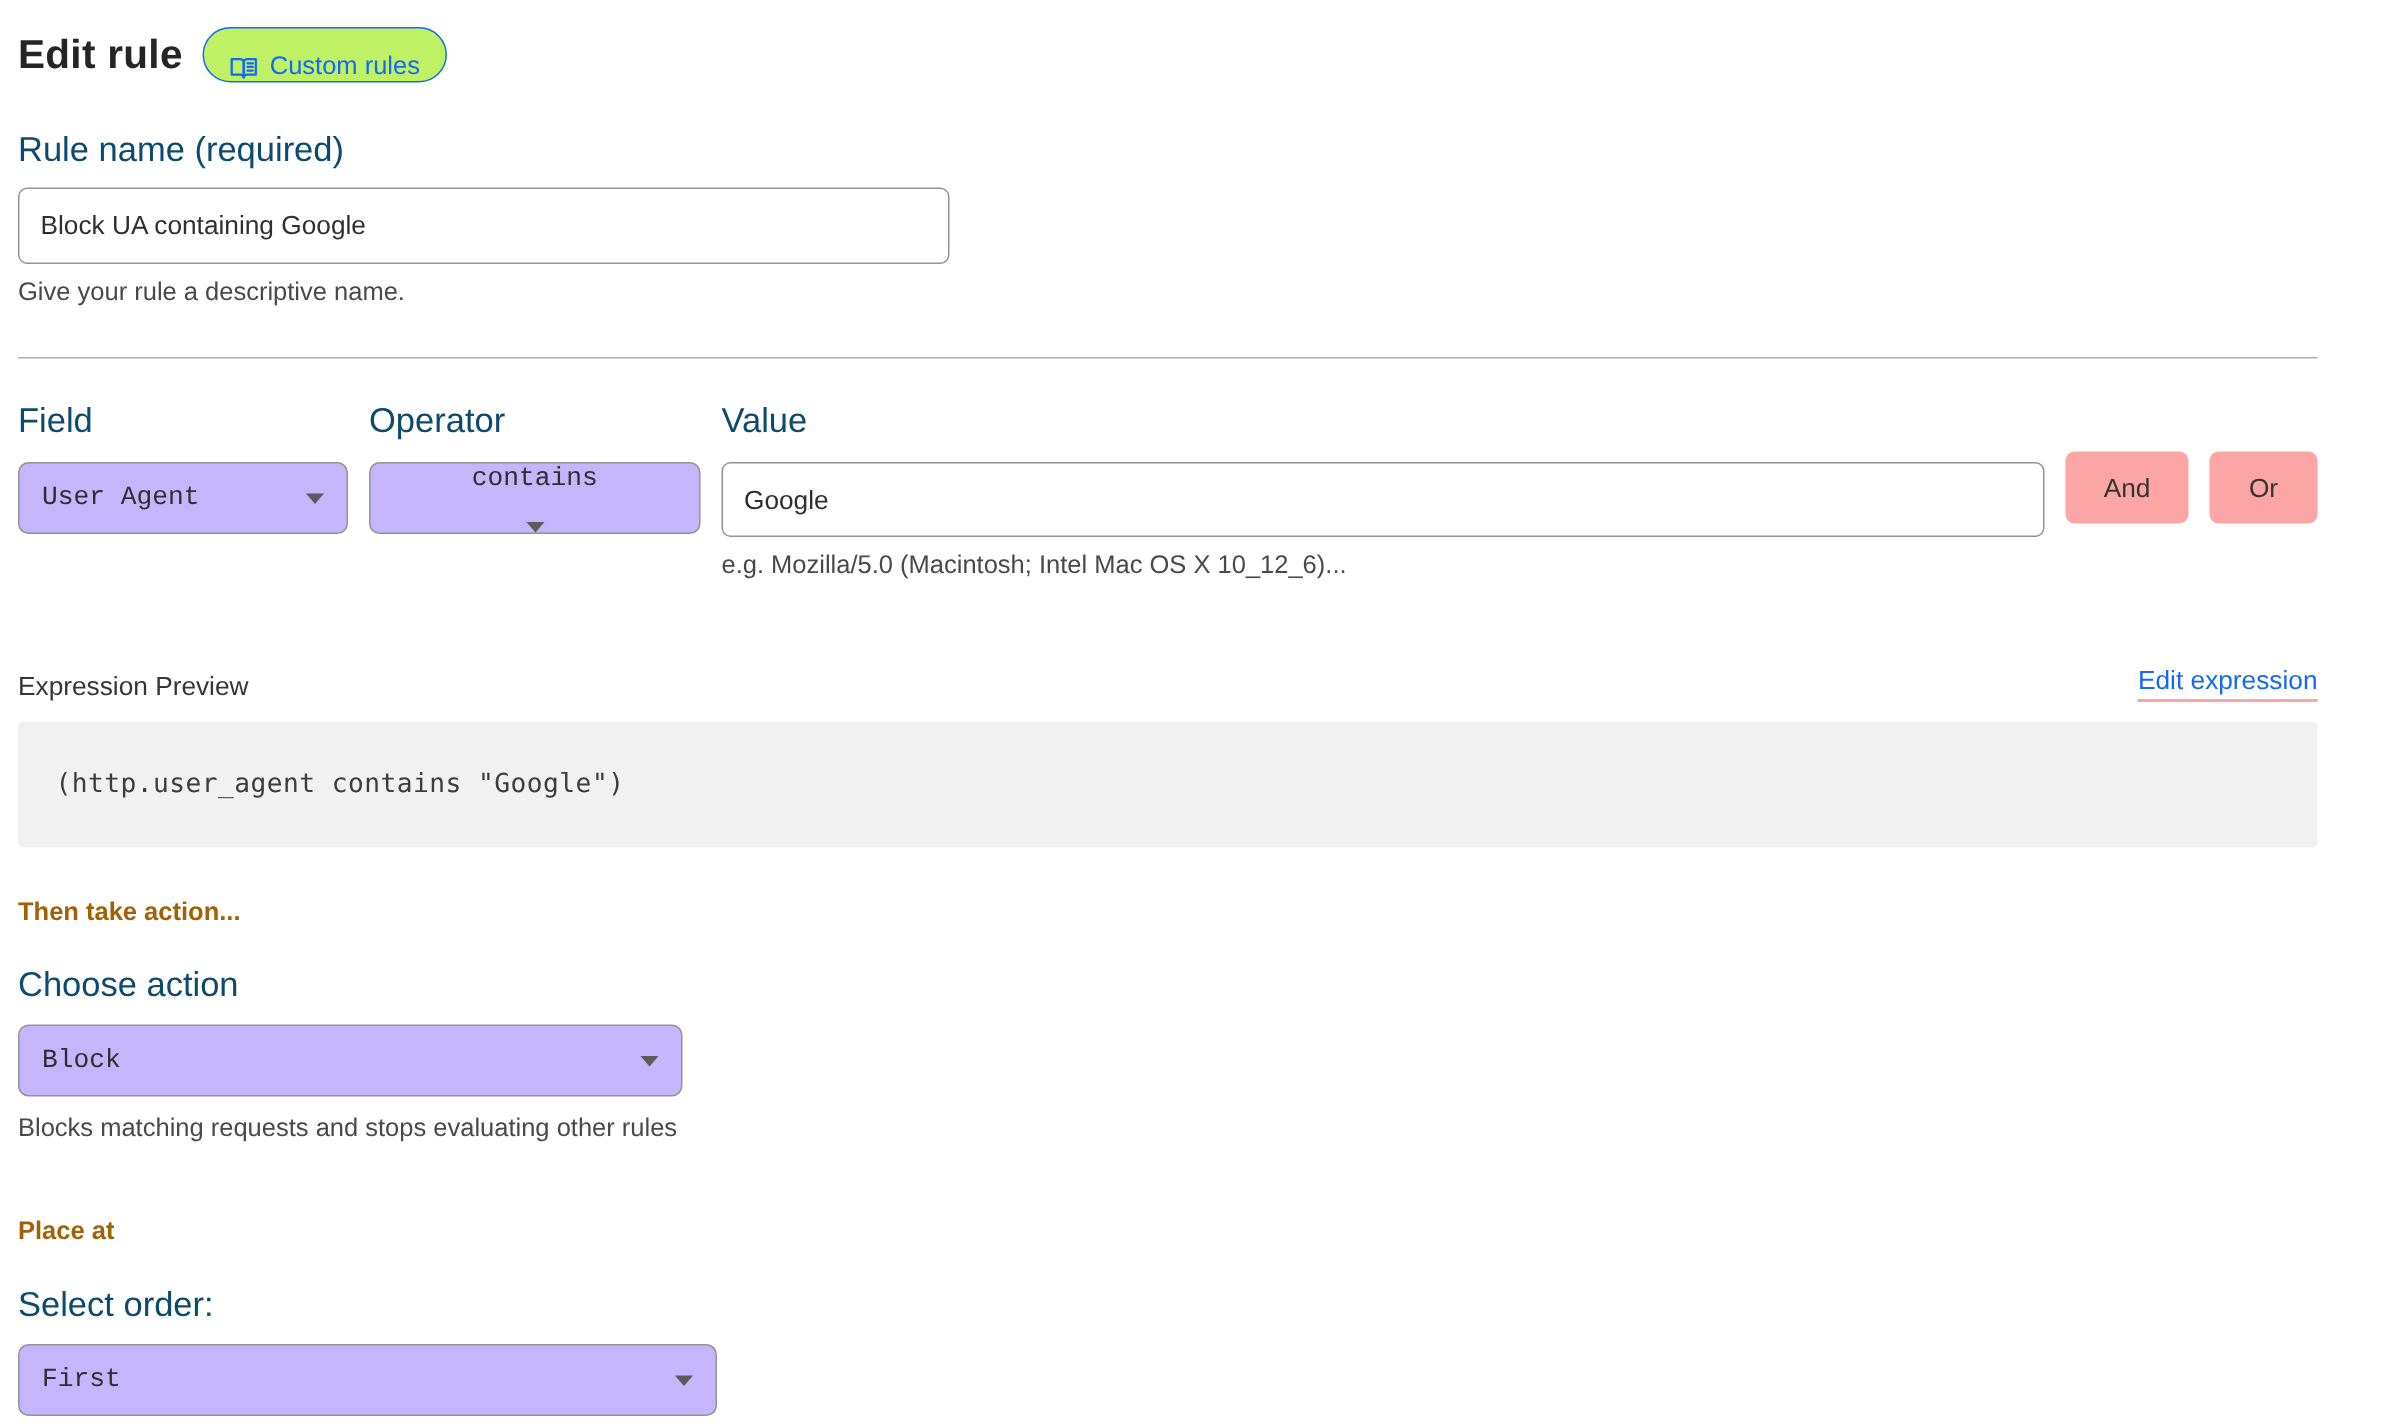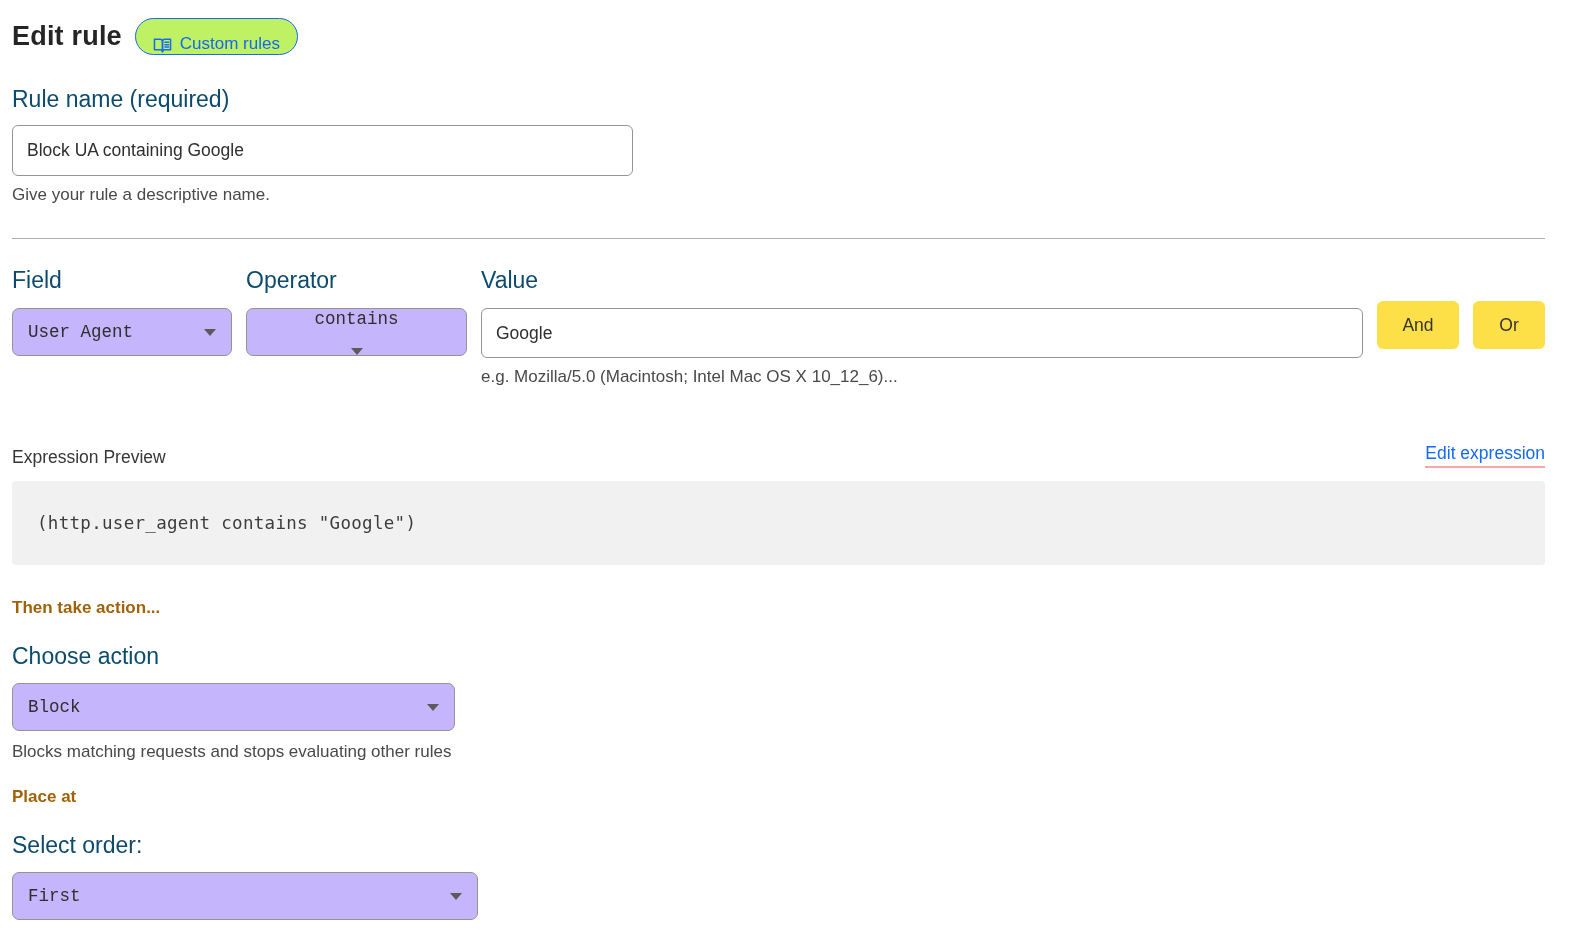--- a/index.html
+++ b/index.html
@@ -57,21 +57,21 @@
   .field-col { width: 220px; }
   .field-col .dropdown { width: 220px; }
   .operator-col { width: 221px; }
   .operator-col .dropdown { width: 221px; flex-direction: column; }
   .value-col { flex: 1; }
   .value-col .help-text { margin-top: 9px; }
   .value-input { height: 50px; }
   .conjunction-col { display: flex; gap: 14px; margin-top: 34px; }
   .gray-btn {
     height: 48px; border: none; border-radius: 6px;
-    background: #fde047; color: #343434;
+    background: #fca5a5; color: #343434;
     font-size: 17.5px; font-family: inherit; cursor: pointer;
   }
   .and-btn { width: 82px; }
   .or-btn { width: 72px; }
 
   
   .preview-section { margin-top: 56px; }
   .preview-header { display: flex; align-items: flex-end; justify-content: space-between; margin-bottom: 13px; }
   .preview-label { font-size: 17.5px; color: #363636; }
   .edit-expression-link {
@@ -89,21 +89,21 @@
 
   
   .section-heading { font-size: 17px; font-weight: 700; color: #a16207; }
   .action-section { margin-top: 33px; }
   .action-section .section-heading { margin-bottom: 25px; }
   .action-section .field-label { margin-bottom: 13px; }
   .action-dropdown { width: 443px; }
   .action-section .help-text { margin-top: 11px; }
 
   
-  .placement-section { margin-top: 25px; }
+  .placement-section { margin-top: 49px; }
   .placement-section .section-heading { margin-bottom: 25px; }
   .placement-section .field-label { margin-bottom: 13px; }
   .order-dropdown { width: 466px; }
 </style>
 </head>
 <body>
 
 <div class="page">
 
   <div class="page-header">

